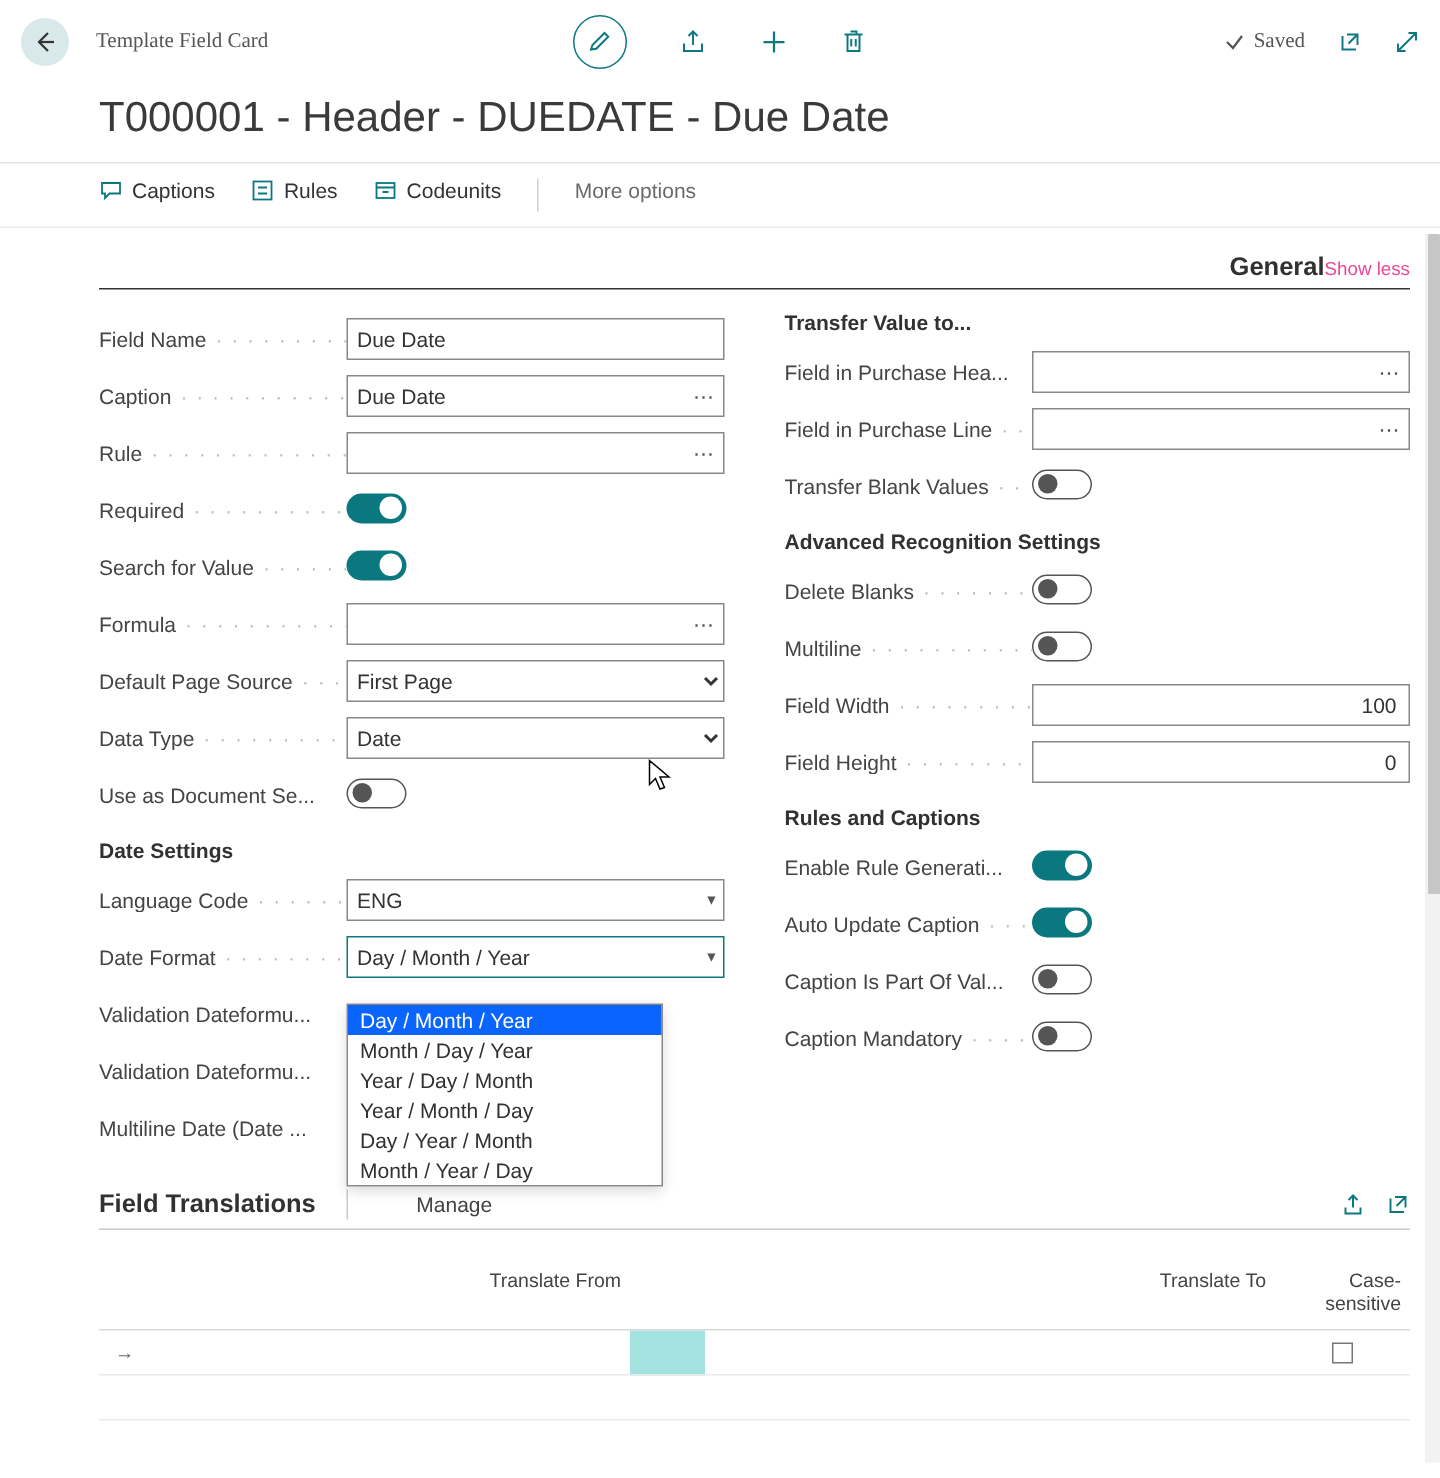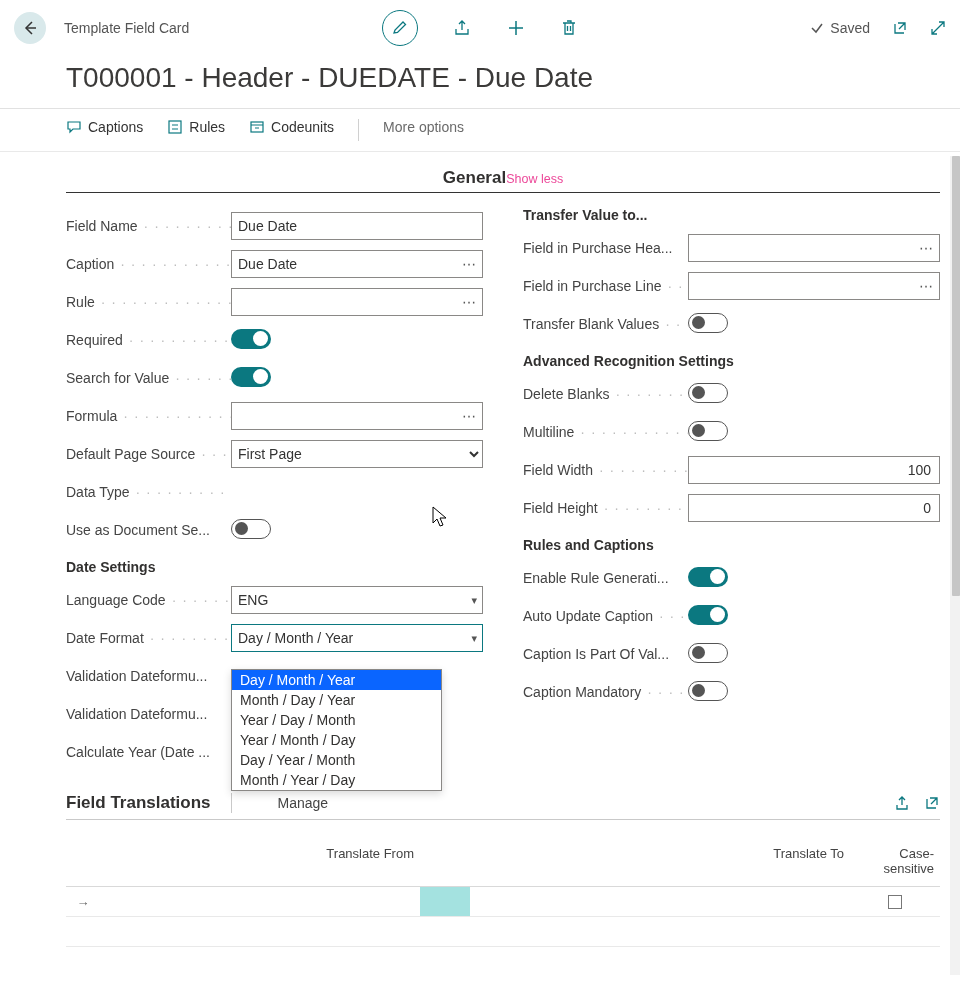--- a/index.html
+++ b/index.html
@@ -12,20 +12,21 @@
     height: 985px;
     position: relative;
     overflow: hidden;
   }
   .topbar {
     height: 56px;
     display: flex;
     align-items: center;
     padding: 0 14px;
     position: relative;
+    font-family: Liberation Serif, serif;
   }
   .back-circle {
     width: 32px; height: 32px;
     border-radius: 50%;
     background: #d9e9eb;
     display: flex; align-items: center; justify-content: center;
     cursor: pointer;
     margin-right: 18px;
   }
   .breadcrumb {
@@ -75,21 +76,21 @@
   .scrollbar-fake {
     position: absolute;
     right: 0; top: 156px; width: 10px; height: 819px;
     background: #f2f2f2;
   }
   .scrollbar-thumb {
     position: absolute; right:0; top: 0; width:8px; height: 440px;
     background: #c6c6c6; border-radius: 1px;
   }
   .section-header {
-    display: flex; justify-content: center; align-items: baseline;
+    display: flex; justify-content: flex-end; align-items: baseline;
     border-bottom: 1px solid #333;
     margin: 16px 10px 14px 0;
     padding-bottom: 4px;
   }
   .section-header h2 { font-size: 17px; font-weight: 700; }
   .show-less { font-size: 12.5px; color: #ec4899; cursor:pointer; }
   .cols {
     display: flex; gap: 40px;
     margin-right: 10px;
   }
@@ -331,20 +332,21 @@
           <input class="text" value="" style="">
           <span class="dots3">⋯</span>
         </div>
       </div>
       <div class="row">
         <div class="label">Default Page Source</div>
         <div class="field"><select class="sel"><option>First Page</option></select></div>
       </div>
       <div class="row">
         <div class="label">Data Type</div>
+        <div class="field"><select class="sel"><option>Date</option></select></div>
       </div>
       <div class="row">
         <div class="label no-dots">Use as Document Se...</div>
         <div class="field"><span class="toggle off"><span class="knob"></span></span></div>
       </div>
 
       <div class="subheader">Date Settings</div>
 
       <div class="row">
         <div class="label">Language Code</div>
@@ -362,21 +364,21 @@
       </div>
       <div class="row">
         <div class="label no-dots">Validation Dateformu...</div>
         <div class="field"></div>
       </div>
       <div class="row">
         <div class="label no-dots">Validation Dateformu...</div>
         <div class="field"></div>
       </div>
       <div class="row">
-        <div class="label no-dots">Calculate Year (Date ...</div>
+        <div class="label no-dots">Multiline Date (Date ...</div>
         <div class="field"></div>
       </div>
 
       <div class="dropdown-popup" style="left:165px; top:462px; width:211px;">
         <div class="opt sel">Day / Month / Year</div>
         <div class="opt">Month / Day / Year</div>
         <div class="opt">Year / Day / Month</div>
         <div class="opt">Year / Month / Day</div>
         <div class="opt">Day / Year / Month</div>
         <div class="opt">Month / Year / Day</div>

